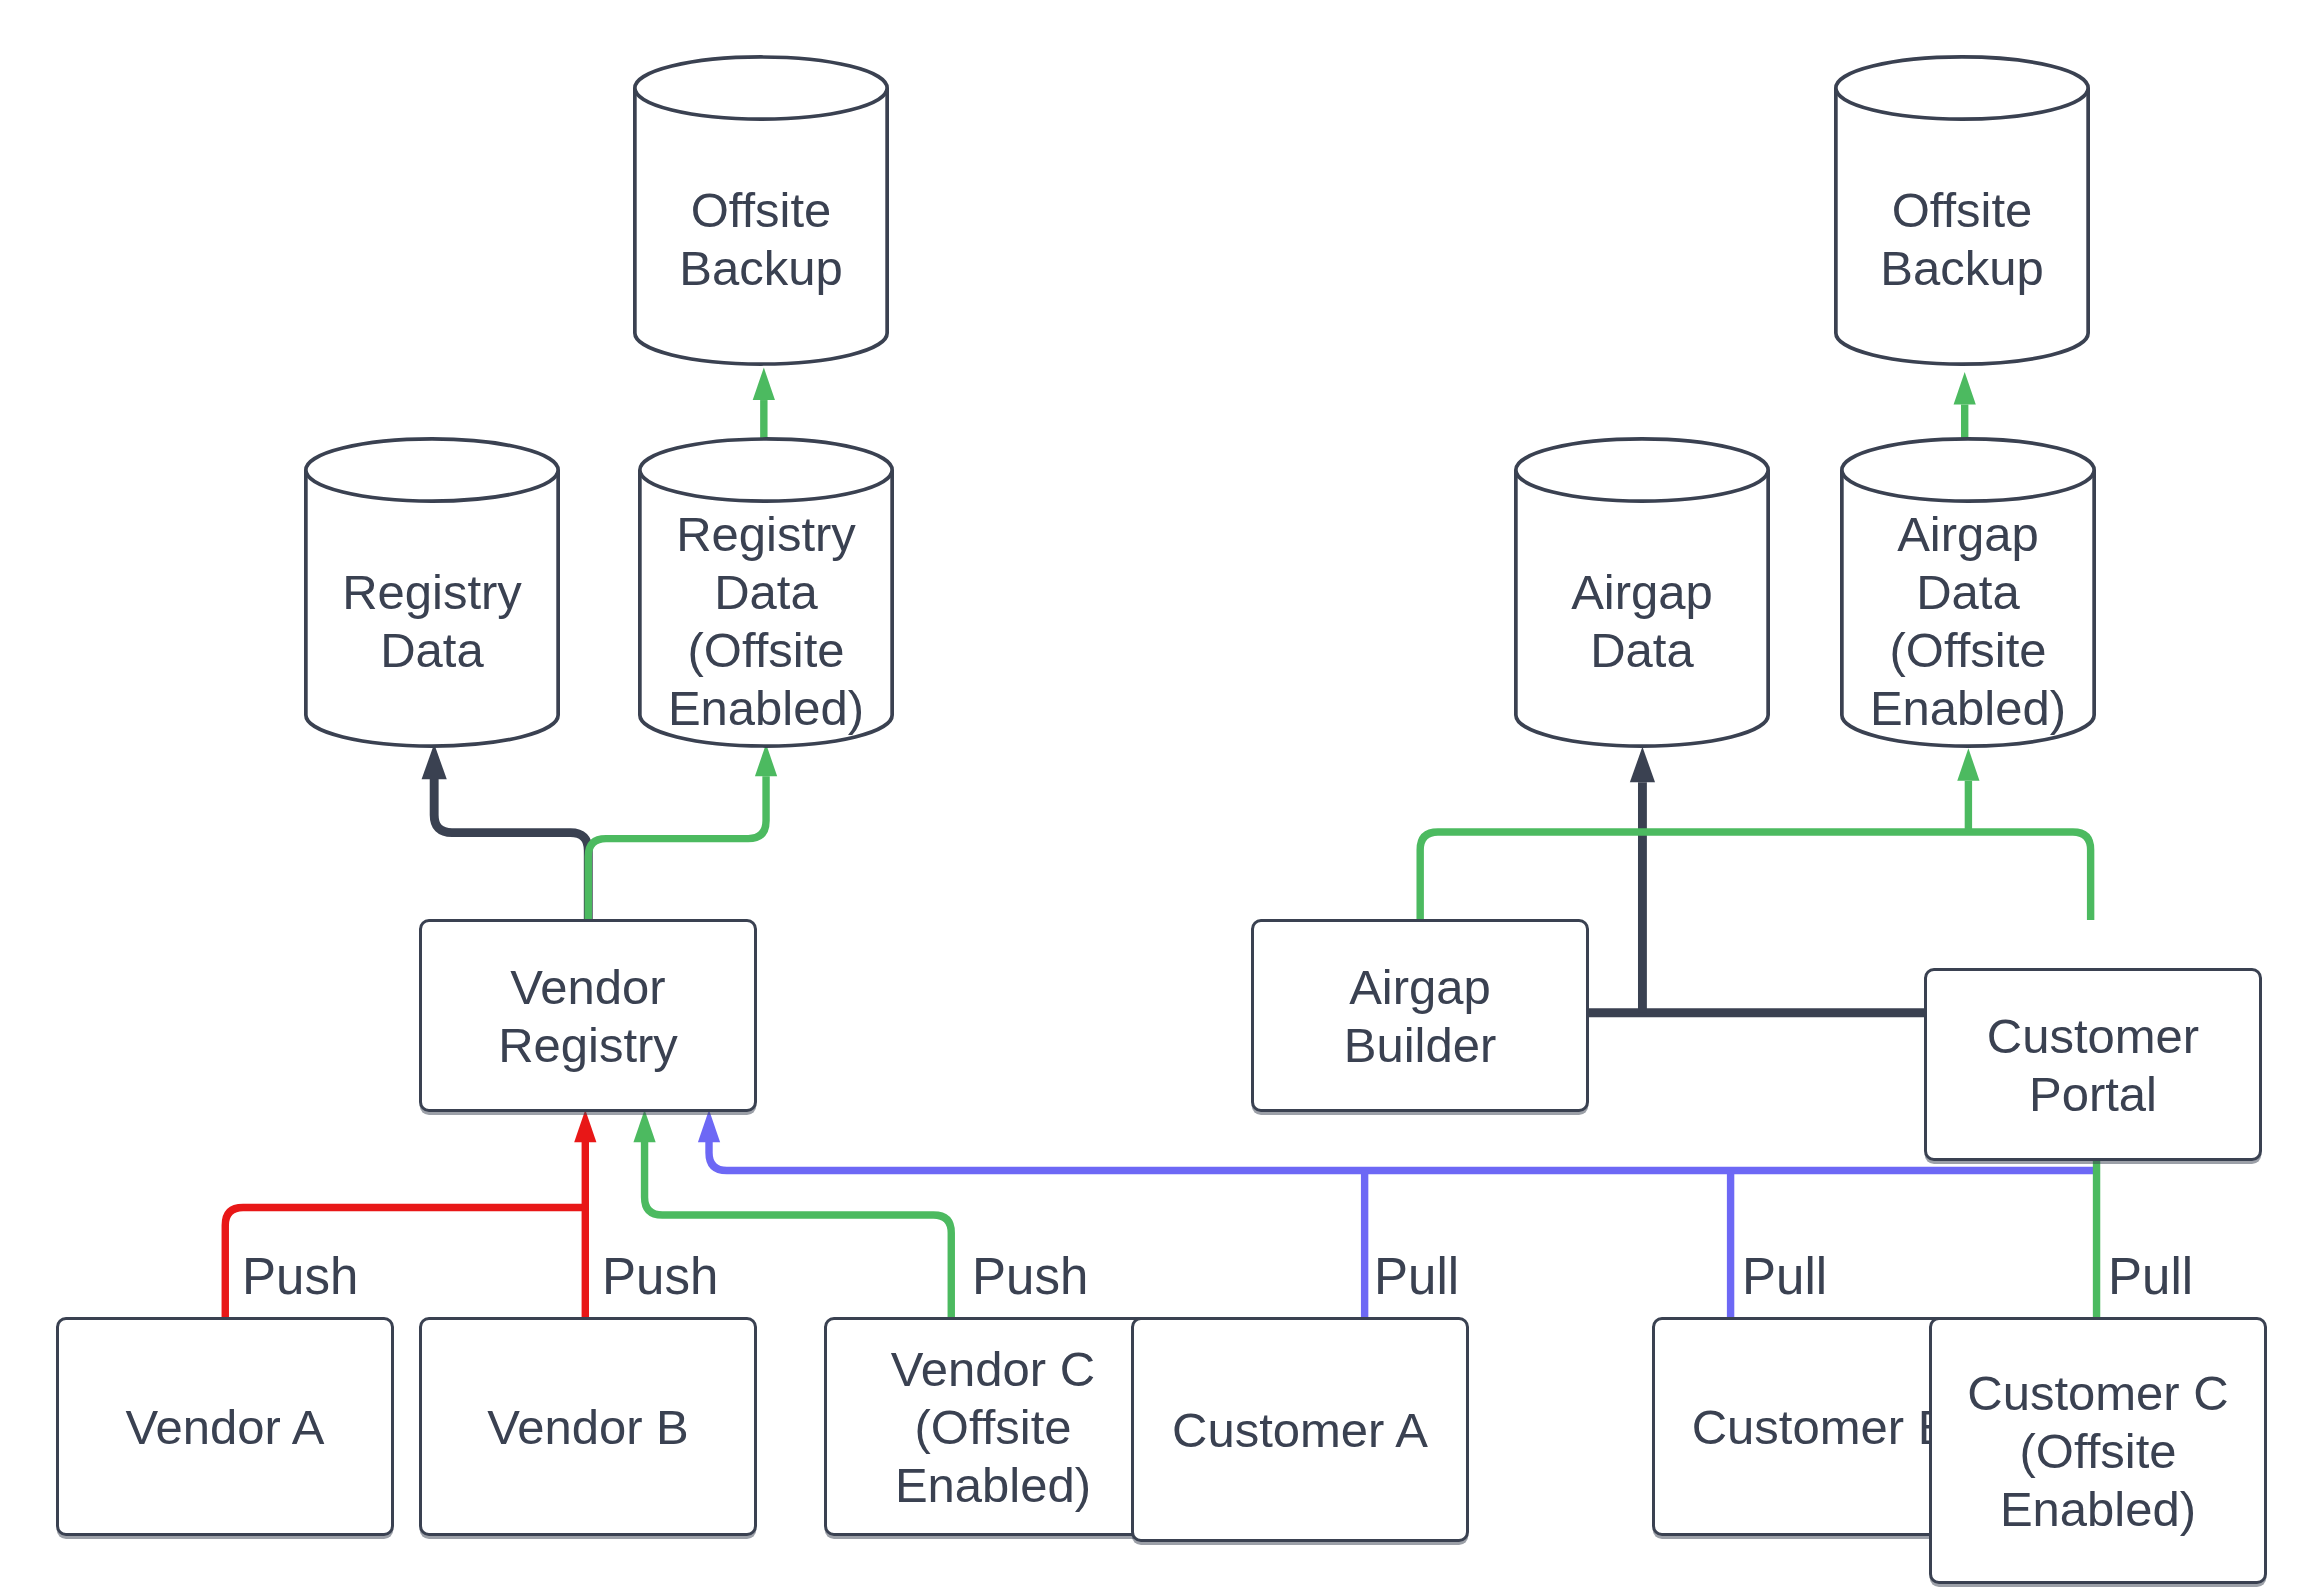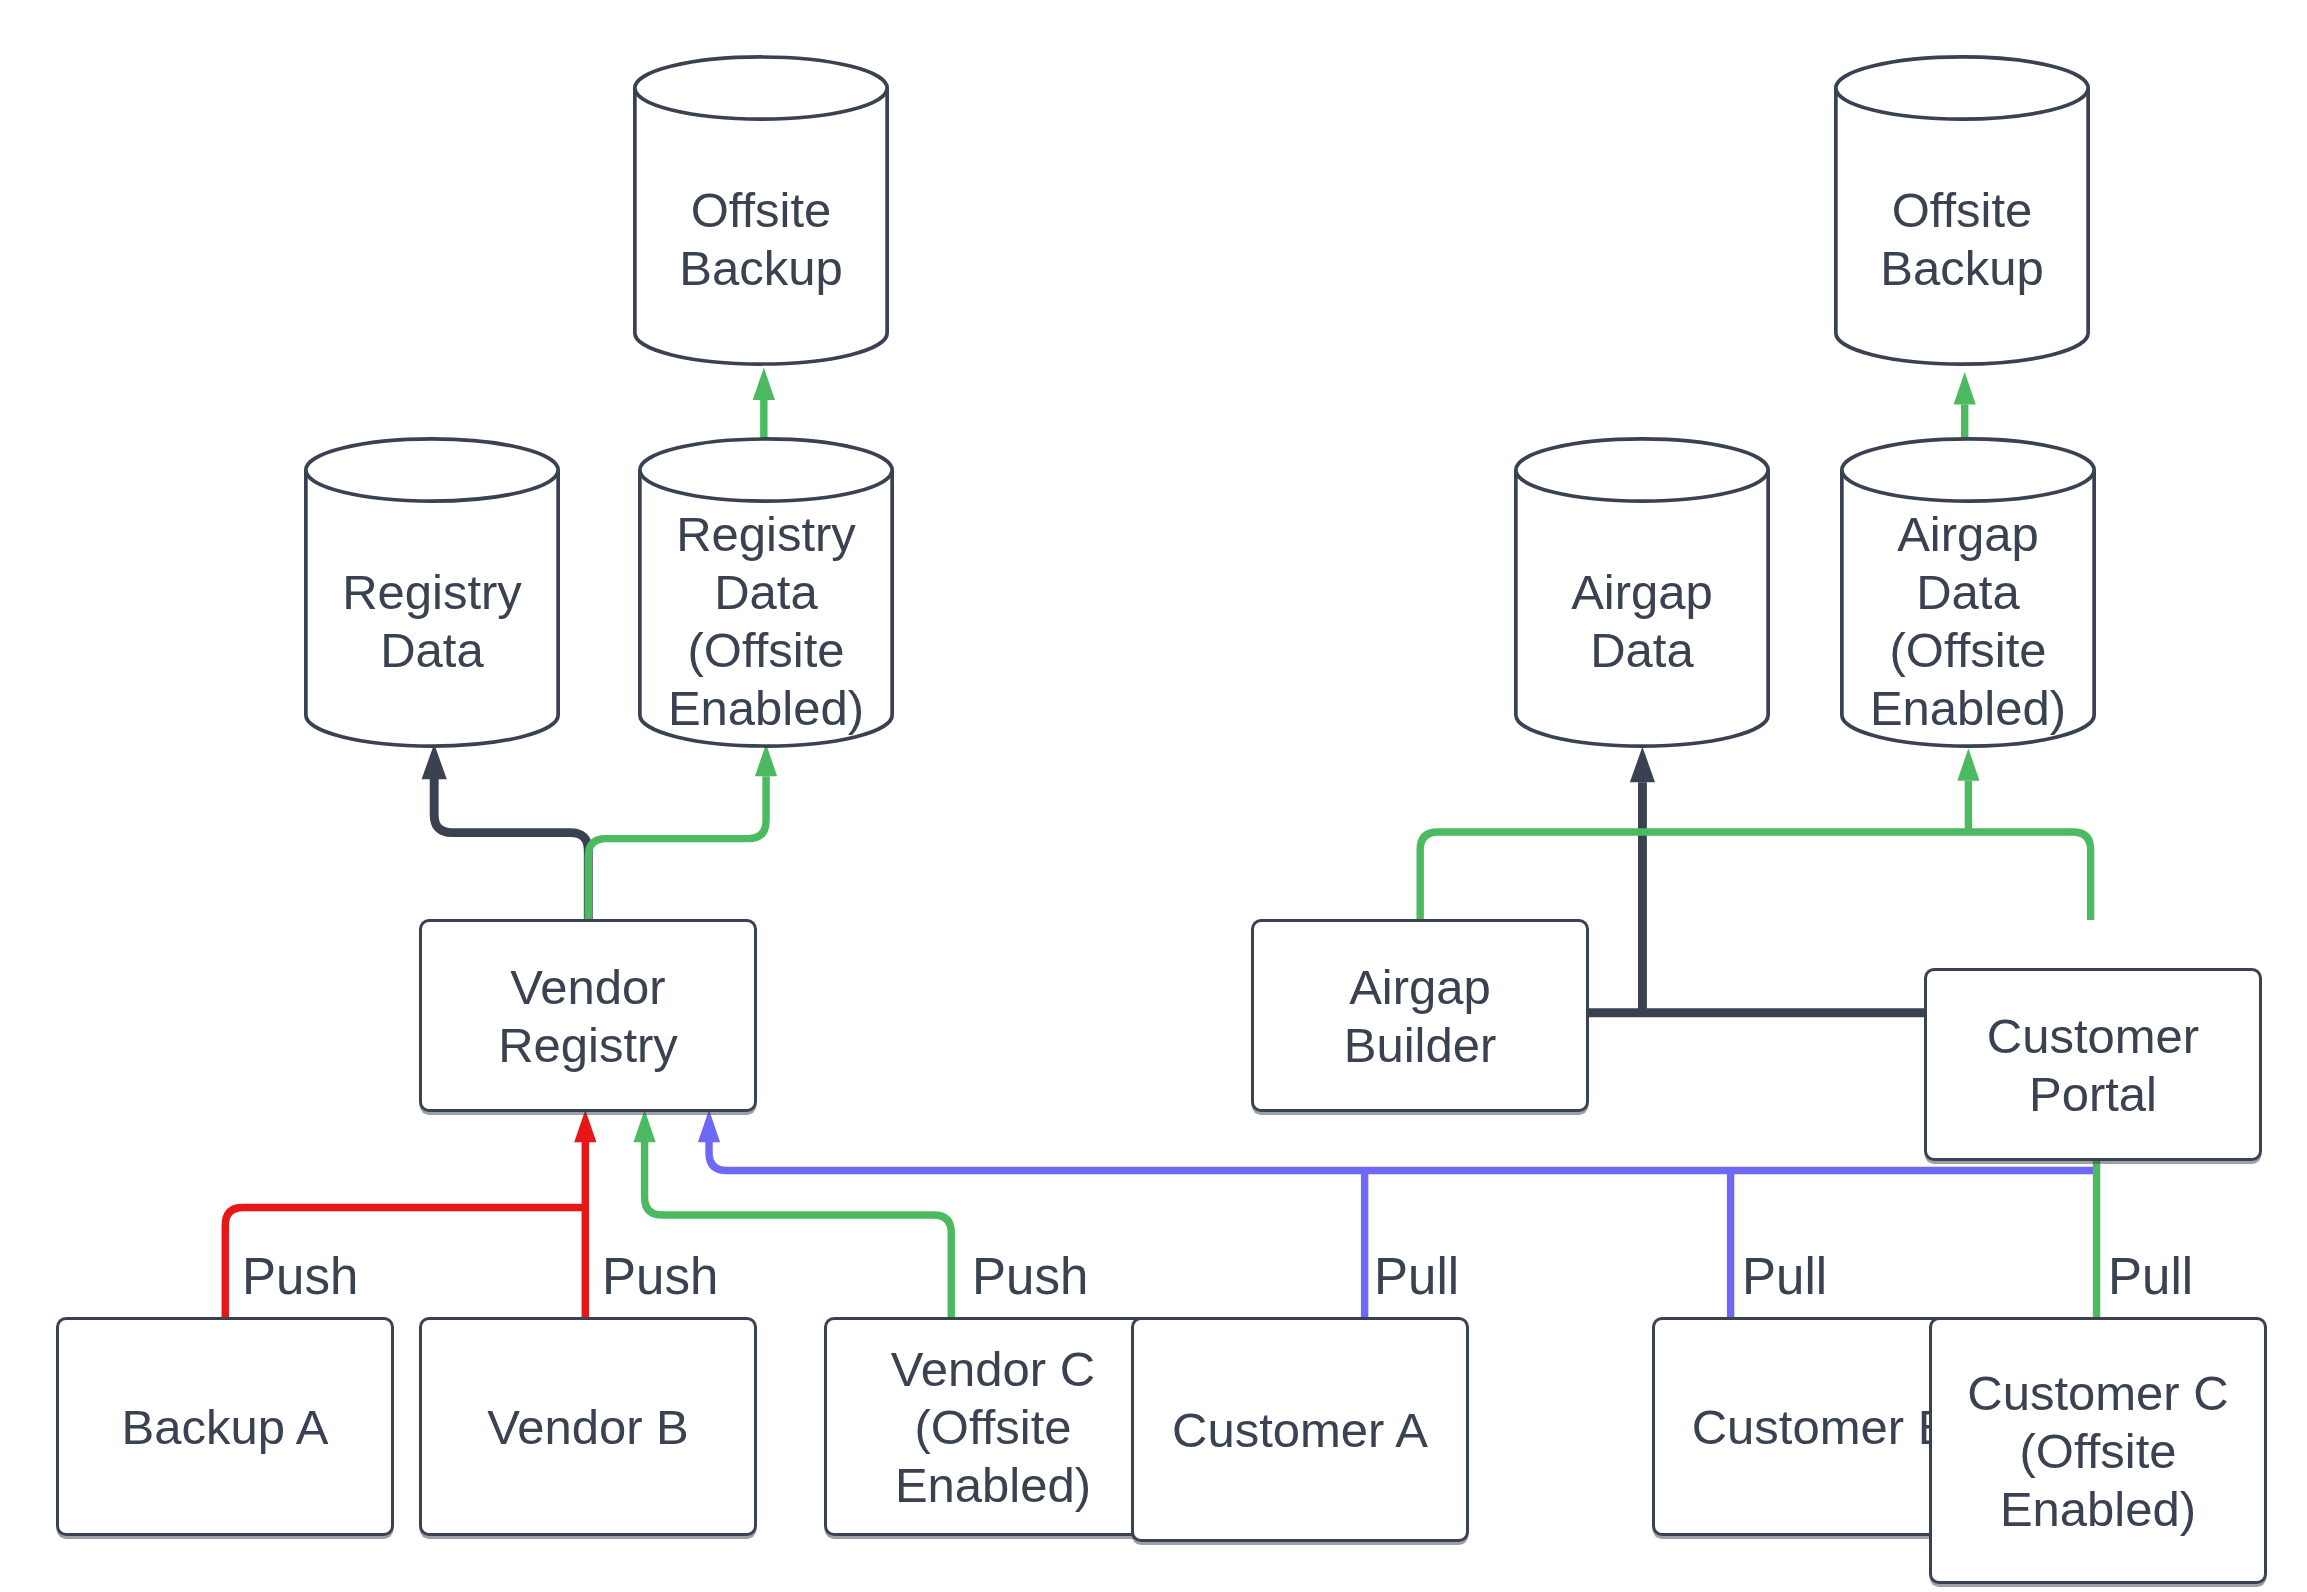--- a/index.html
+++ b/index.html
@@ -176,21 +176,21 @@
     <span class="lbl">Airgap
 Builder</span>
   </div>
 
   <div class="node box" style="left:1924px;top:968px;width:338px;height:193px">
     <span class="lbl">Customer
 Portal</span>
   </div>
 
   <div class="node box" style="left:56px;top:1317px;width:338px;height:219px">
-    <span class="lbl">Backup A</span>
+    <span class="lbl">Vendor A</span>
   </div>
 
   <div class="node box" style="left:419px;top:1317px;width:338px;height:219px">
     <span class="lbl">Vendor B</span>
   </div>
 
   <div class="node box" style="left:824px;top:1317px;width:338px;height:219px">
     <span class="lbl">Vendor C
 (Offsite
 Enabled)</span>

